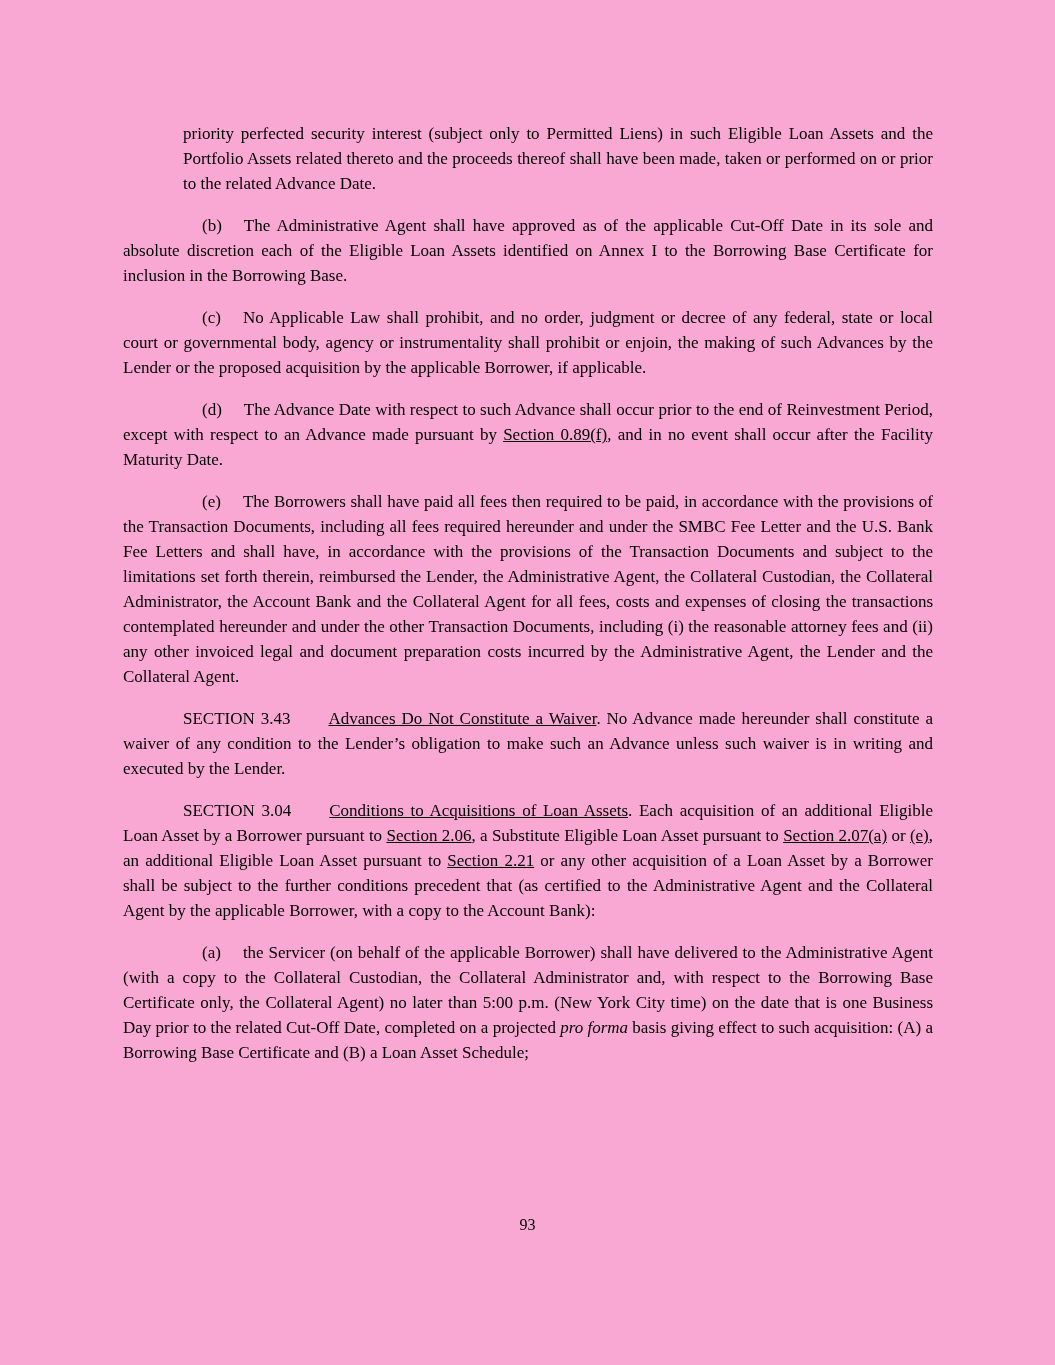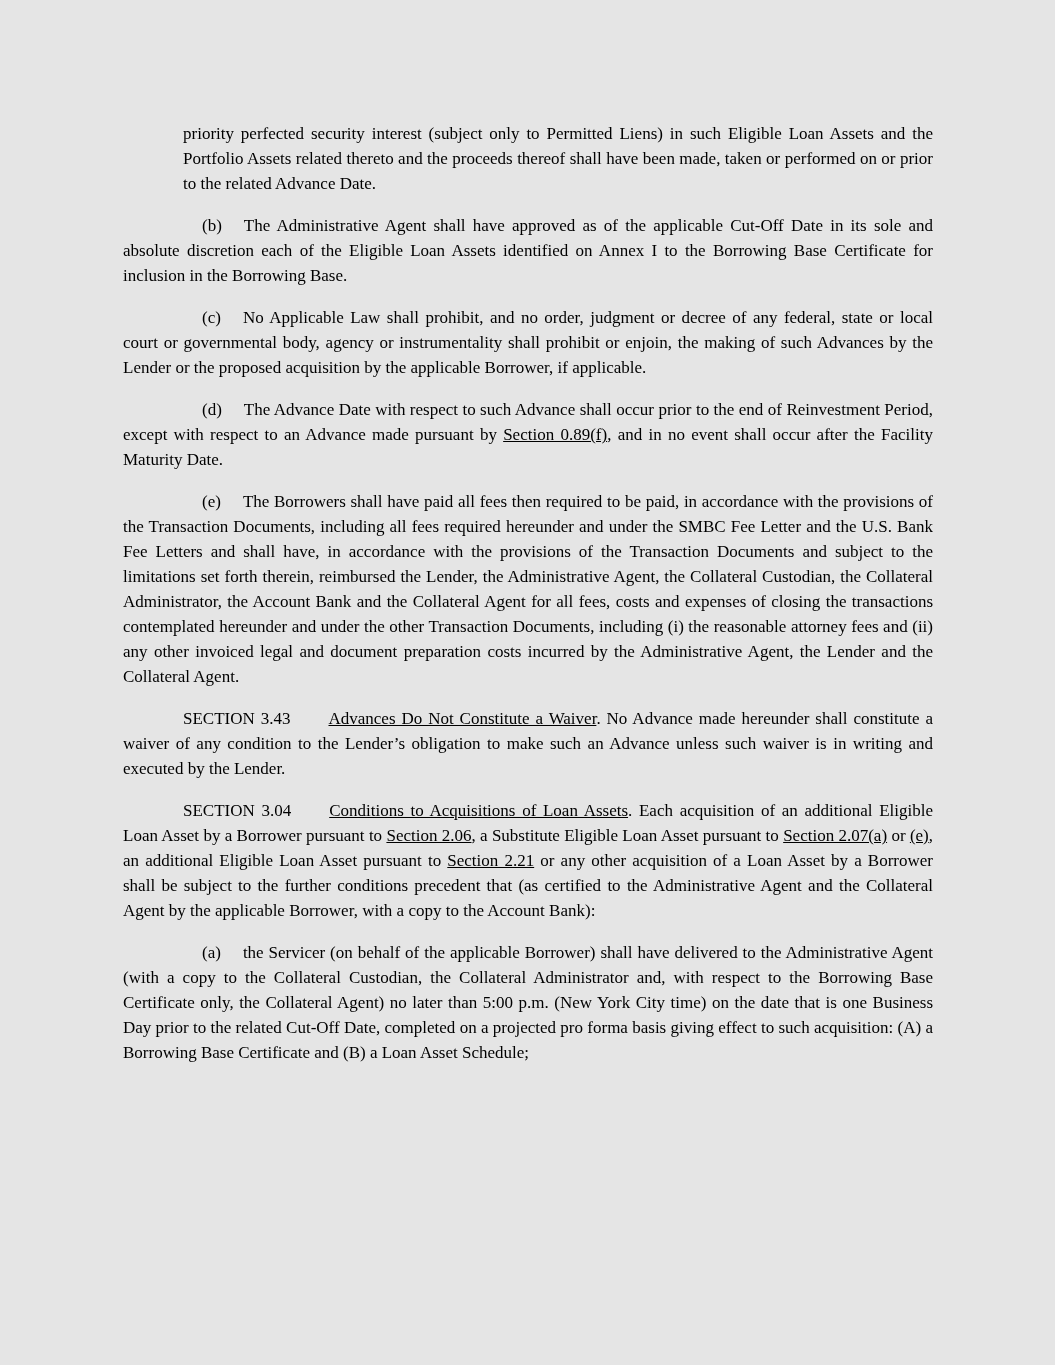--- a/index.html
+++ b/index.html
@@ -14,21 +14,21 @@
     overflow: hidden;
     font-family: "Liberation Serif", serif;
     color: #000000;
   }
   .page {
     position: absolute;
     top: 0;
     left: 0;
     width: 1055px;
     height: 1365px;
-    background: #e5e5e5;
+    background: #f9a8d4;
   }
   .doc-body {
     position: absolute;
     top: 121px;
     left: 123px;
     width: 810px;
     font-size: 17px;
     line-height: 25px;
   }
   .doc-body p {
@@ -47,21 +47,21 @@
   }
   .tab-clause {
     display: inline-block;
     width: 22px;
   }
   .tab-section {
     display: inline-block;
     width: 38px;
   }
   .u { text-decoration: underline; }
-  .i { }
+  .i { font-style: italic; }
   .page-number {
     position: absolute;
     top: 1214px;
     left: 0;
     width: 100%;
     text-align: center;
     font-size: 16px;
     line-height: 22px;
   }
 </style>
@@ -72,13 +72,14 @@
   <div class="doc-body" id="doc-body">
       <p class="block-indent"><span>priority perfected security interest (subject only to Permitted Liens) in such Eligible Loan Assets and the Portfolio Assets related thereto and the proceeds thereof shall have been made, taken or performed on or prior to the related Advance Date.</span></p>
       <p class="clause"><span>(b)</span><span class="tab-clause"></span><span>The Administrative Agent shall have approved as of the applicable Cut-Off Date in its sole and absolute discretion each of the Eligible Loan Assets identified on Annex I to the Borrowing Base Certificate for inclusion in the Borrowing Base.</span></p>
       <p class="clause"><span>(c)</span><span class="tab-clause"></span><span>No Applicable Law shall prohibit, and no order, judgment or decree of any federal, state or local court or governmental body, agency or instrumentality shall prohibit or enjoin, the making of such Advances by the Lender or the proposed acquisition by the applicable Borrower, if applicable.</span></p>
       <p class="clause"><span>(d)</span><span class="tab-clause"></span><span>The Advance Date with respect to such Advance shall occur prior to the end of Reinvestment Period, except with respect to an Advance made pursuant by </span><span class="u">Section 0.89(f)</span><span>, and in no event shall occur after the Facility Maturity Date.</span></p>
       <p class="clause"><span>(e)</span><span class="tab-clause"></span><span>The Borrowers shall have paid all fees then required to be paid, in accordance with the provisions of the Transaction Documents, including all fees required hereunder and under the SMBC Fee Letter and the U.S. Bank Fee Letters and shall have, in accordance with the provisions of the Transaction Documents and subject to the limitations set forth therein, reimbursed the Lender, the Administrative Agent, the Collateral Custodian, the Collateral Administrator, the Account Bank and the Collateral Agent for all fees, costs and expenses of closing the transactions contemplated hereunder and under the other Transaction Documents, including (i) the reasonable attorney fees and (ii) any other invoiced legal and document preparation costs incurred by the Administrative Agent, the Lender and the Collateral Agent.</span></p>
       <p class="section"><span>SECTION 3.43</span><span class="tab-section"></span><span class="u">Advances Do Not Constitute a Waiver</span><span>.  No Advance made hereunder shall constitute a waiver of any condition to the Lender’s obligation to make such an Advance unless such waiver is in writing and executed by the Lender.</span></p>
       <p class="section"><span>SECTION 3.04</span><span class="tab-section"></span><span class="u">Conditions to Acquisitions of Loan Assets</span><span>.  Each acquisition of an additional Eligible Loan Asset by a Borrower pursuant to </span><span class="u">Section 2.06</span><span>, a Substitute Eligible Loan Asset pursuant to </span><span class="u">Section 2.07(a)</span><span> or </span><span class="u">(e)</span><span>, an additional Eligible Loan Asset pursuant to </span><span class="u">Section 2.21</span><span> or any other acquisition of a Loan Asset by a Borrower shall be subject to the further conditions precedent that (as certified to the Administrative Agent and the Collateral Agent by the applicable Borrower, with a copy to the Account Bank):</span></p>
       <p class="clause"><span>(a)</span><span class="tab-clause"></span><span>the Servicer (on behalf of the applicable Borrower) shall have delivered to the Administrative Agent (with a copy to the Collateral Custodian, the Collateral Administrator and, with respect to the Borrowing Base Certificate only, the Collateral Agent) no later than 5:00 p.m. (New York City time) on the date that is one Business Day prior to the related Cut-Off Date, completed on a projected </span><span class="i">pro forma</span><span> basis giving effect to such acquisition: (A) a Borrowing Base Certificate and (B) a Loan Asset Schedule;</span></p>
     </div>
+  <div class="page-number">93</div>
 </div>
 
 </body></html>

